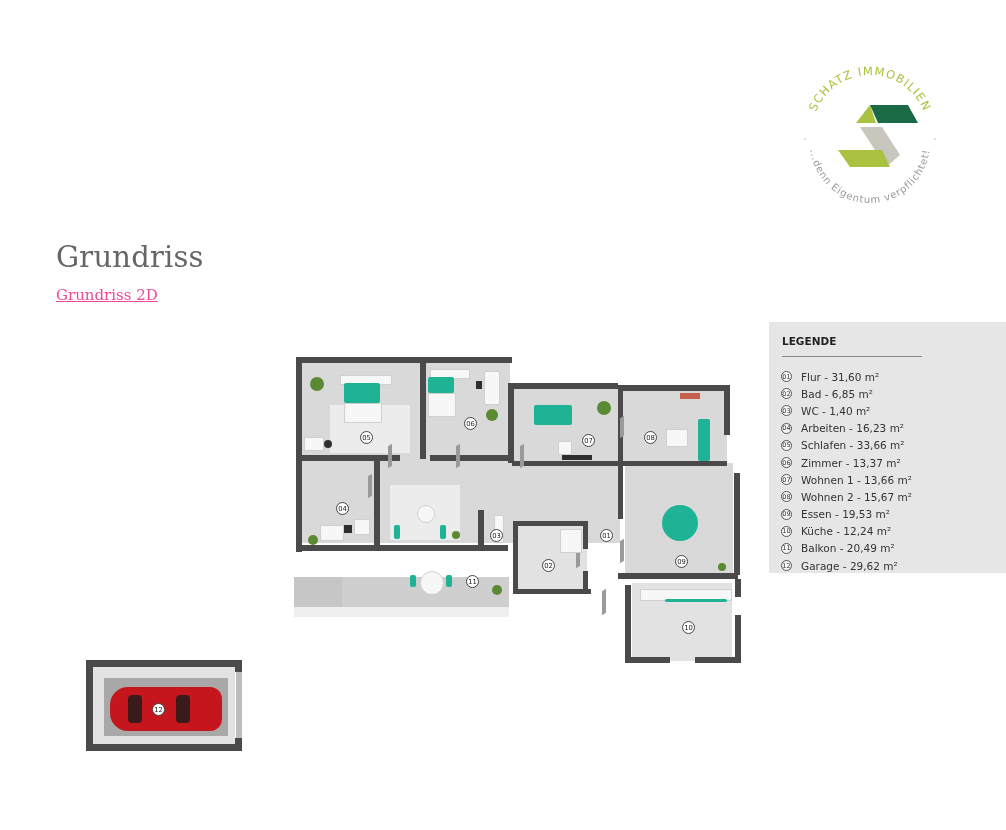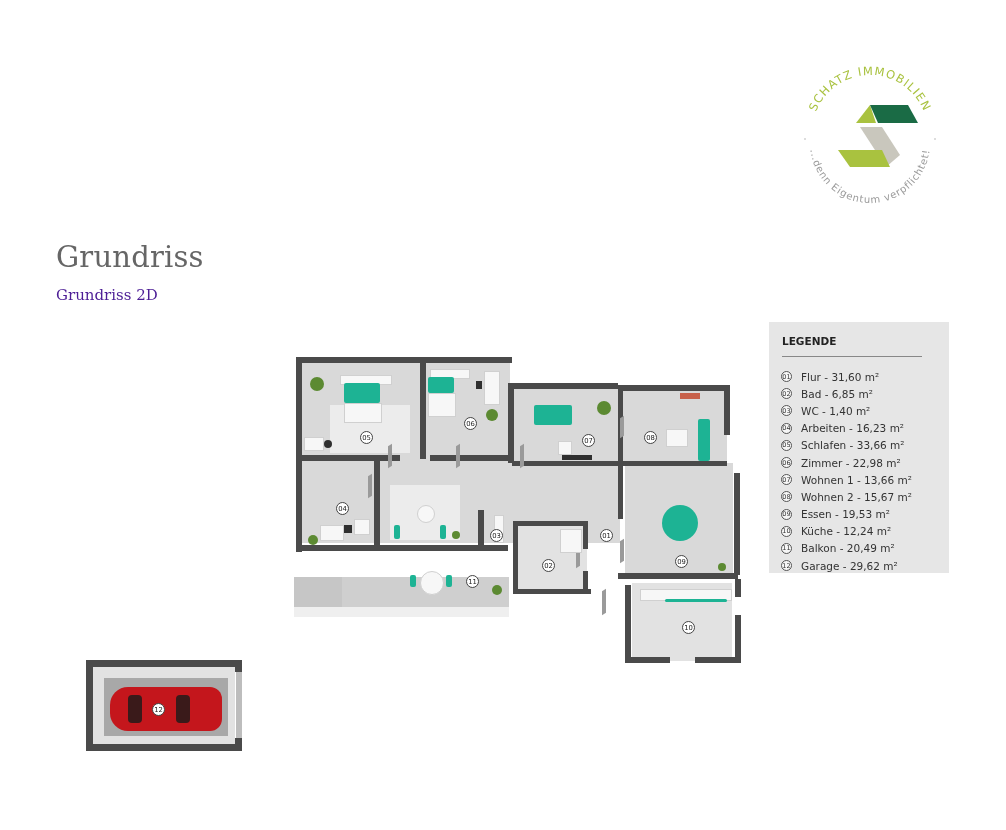--- a/index.html
+++ b/index.html
@@ -4,24 +4,24 @@
 <style>
   html, body { margin: 0; padding: 0; background: #ffffff; }
   body { width: 1006px; height: 830px; position: relative; overflow: hidden; font-family: "Liberation Sans", sans-serif; }
   .abs { position: absolute; }
 
   
   .logo { left: 790px; top: 55px; width: 160px; height: 160px; }
 
   
   .title { left: 56px; top: 240px; font-family: "DejaVu Serif", serif; font-size: 29px; color: #666666; letter-spacing: 0.2px; }
-  .subtitle { left: 56px; top: 286px; font-family: "DejaVu Serif", serif; font-size: 15px; color: #4c1d95; }
-
-  
-  .legend { left: 769px; top: 322px; width: 180px; height: 251px; background: #e6e6e6; }
+  .subtitle { left: 56px; top: 286px; font-family: "DejaVu Serif", serif; font-size: 15px; color: #ec4899; text-decoration: underline; }
+
+  
+  .legend { left: 769px; top: 322px; width: 194px; height: 251px; background: #e6e6e6; padding-left: 43px; }
   .legend-title { position: absolute; left: 13px; top: 13px; font-family: "DejaVu Sans", sans-serif; font-weight: bold; font-size: 10.5px; color: #222; }
   .legend-rule { position: absolute; left: 13px; top: 34px; width: 140px; height: 1px; background: #888; }
   .legend-list { position: absolute; left: 12px; top: 46px; margin: 0; padding: 0; list-style: none; }
   .legend-item { display: flex; align-items: center; height: 17.2px; font-family: "DejaVu Sans", sans-serif; font-size: 10.5px; color: #333; white-space: nowrap; }
   .legend-num { width: 11px; height: 11px; border: 1px solid #555; border-radius: 50%; font-size: 6.5px; display: inline-flex; align-items: center; justify-content: center; margin-right: 9px; color: #333; background: #f6f6f6; box-sizing: border-box; }
 
   
   .plan { left: 280px; top: 345px; width: 470px; height: 330px; }
   .wall { position: absolute; background: #4a4a4a; }
   .floor { position: absolute; background: #d9d9d9; }
@@ -86,21 +86,21 @@
     <li class="legend-item">
         <span class="legend-num">04</span>
         <span>Arbeiten - 16,23 m²</span>
       </li>
     <li class="legend-item">
         <span class="legend-num">05</span>
         <span>Schlafen - 33,66 m²</span>
       </li>
     <li class="legend-item">
         <span class="legend-num">06</span>
-        <span>Zimmer - 22,98 m²</span>
+        <span>Zimmer - 13,37 m²</span>
       </li>
     <li class="legend-item">
         <span class="legend-num">07</span>
         <span>Wohnen 1 - 13,66 m²</span>
       </li>
     <li class="legend-item">
         <span class="legend-num">08</span>
         <span>Wohnen 2 - 15,67 m²</span>
       </li>
     <li class="legend-item">

